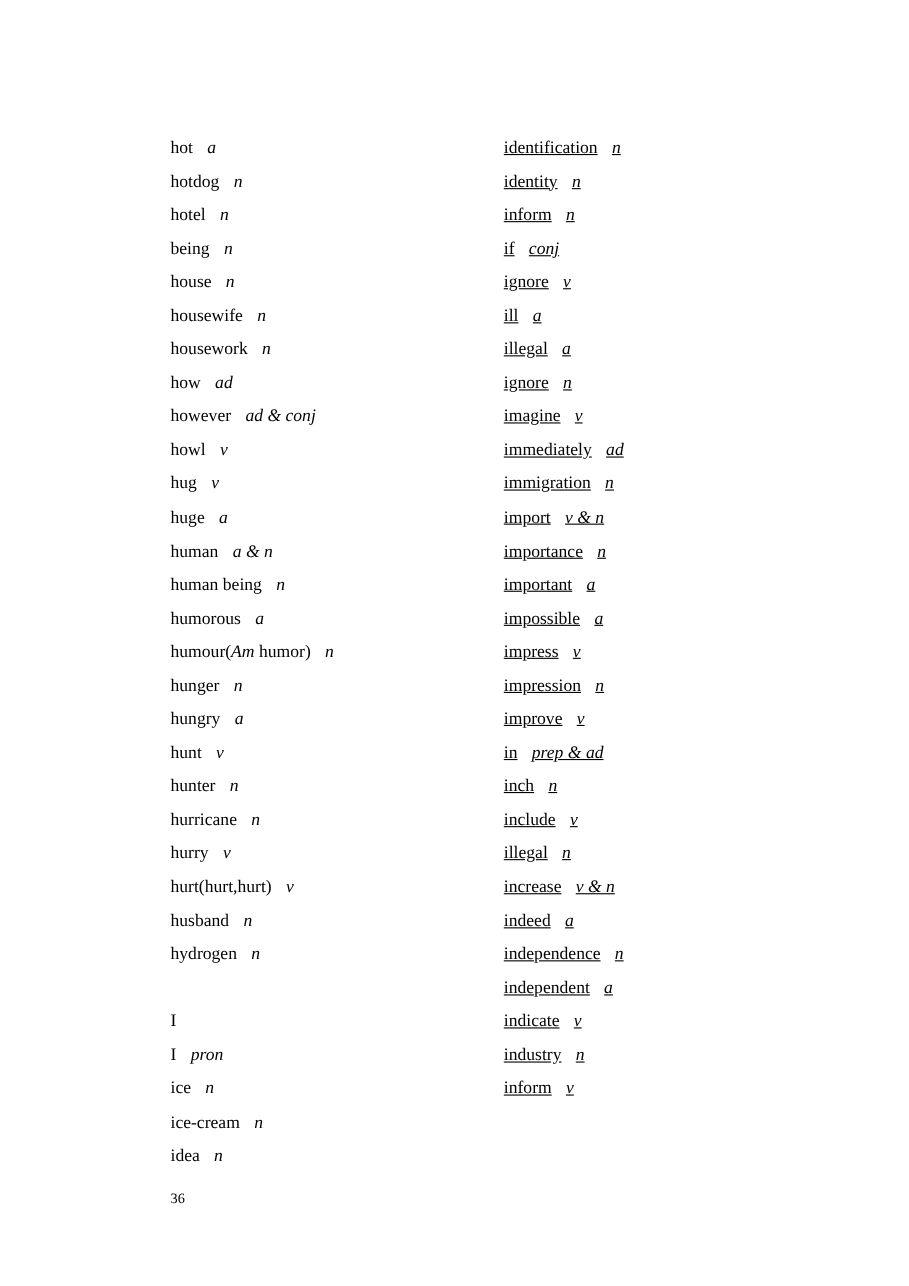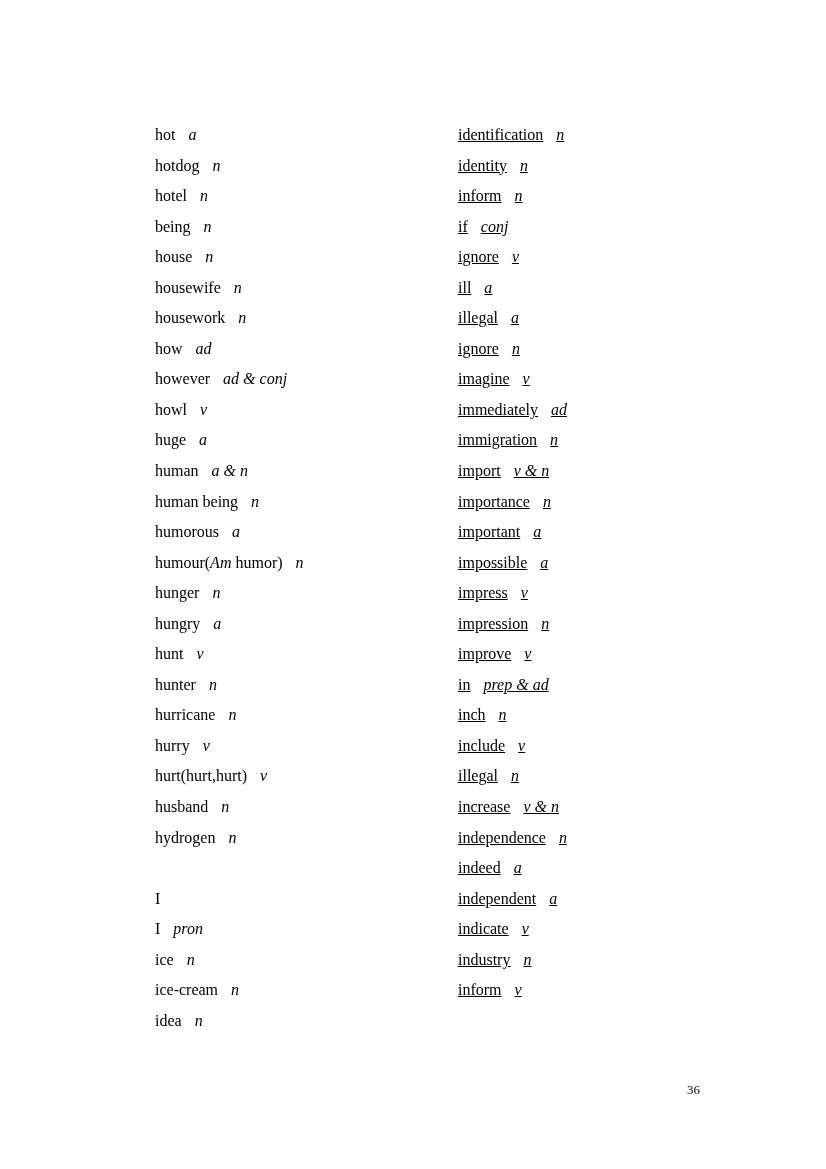--- a/index.html
+++ b/index.html
@@ -36,40 +36,41 @@
   .word-ital { font-style: italic; }
   .pos {
     font-style: italic;
     margin-left: 13px;
   }
   .footer {
     position: absolute;
     left: 155px;
     width: 545px;
     top: 1082px;
-    text-align: right;
+    text-align: left;
     font-size: 13px;
     line-height: 16px;
   }
 </style>
 </head>
 <body>
 
 <div class="doc-page">
   <div class="col col-left" id="col-left">
       <div class="entry-row"><span class="word">hot</span><span class="pos">a</span></div>
       <div class="entry-row"><span class="word">hotdog</span><span class="pos">n</span></div>
       <div class="entry-row"><span class="word">hotel</span><span class="pos">n</span></div>
       <div class="entry-row"><span class="word">being</span><span class="pos">n</span></div>
       <div class="entry-row"><span class="word">house</span><span class="pos">n</span></div>
       <div class="entry-row"><span class="word">housewife</span><span class="pos">n</span></div>
       <div class="entry-row"><span class="word">housework</span><span class="pos">n</span></div>
       <div class="entry-row"><span class="word">how</span><span class="pos">ad</span></div>
       <div class="entry-row"><span class="word">however</span><span class="pos">ad &amp; conj</span></div>
       <div class="entry-row"><span class="word">howl</span><span class="pos">v</span></div>
+      <div class="entry-row"><span class="word">hug</span><span class="pos">v</span></div>
       <div class="entry-row"><span class="word">huge</span><span class="pos">a</span></div>
       <div class="entry-row"><span class="word">human</span><span class="pos">a &amp; n</span></div>
       <div class="entry-row"><span class="word">human being</span><span class="pos">n</span></div>
       <div class="entry-row"><span class="word">humorous</span><span class="pos">a</span></div>
       <div class="entry-row"><span class="word">humour(</span><span class="word-ital">Am</span><span class="word"> humor)</span><span class="pos">n</span></div>
       <div class="entry-row"><span class="word">hunger</span><span class="pos">n</span></div>
       <div class="entry-row"><span class="word">hungry</span><span class="pos">a</span></div>
       <div class="entry-row"><span class="word">hunt</span><span class="pos">v</span></div>
       <div class="entry-row"><span class="word">hunter</span><span class="pos">n</span></div>
       <div class="entry-row"><span class="word">hurricane</span><span class="pos">n</span></div>
@@ -101,22 +102,22 @@
       <div class="entry-row"><span class="word">important</span><span class="pos">a</span></div>
       <div class="entry-row"><span class="word">impossible</span><span class="pos">a</span></div>
       <div class="entry-row"><span class="word">impress</span><span class="pos">v</span></div>
       <div class="entry-row"><span class="word">impression</span><span class="pos">n</span></div>
       <div class="entry-row"><span class="word">improve</span><span class="pos">v</span></div>
       <div class="entry-row"><span class="word">in</span><span class="pos">prep &amp; ad</span></div>
       <div class="entry-row"><span class="word">inch</span><span class="pos">n</span></div>
       <div class="entry-row"><span class="word">include</span><span class="pos">v</span></div>
       <div class="entry-row"><span class="word">illegal</span><span class="pos">n</span></div>
       <div class="entry-row"><span class="word">increase</span><span class="pos">v &amp; n</span></div>
+      <div class="entry-row"><span class="word">indeed</span><span class="pos">a</span></div>
       <div class="entry-row"><span class="word">independence</span><span class="pos">n</span></div>
-      <div class="entry-row"><span class="word">indeed</span><span class="pos">a</span></div>
       <div class="entry-row"><span class="word">independent</span><span class="pos">a</span></div>
       <div class="entry-row"><span class="word">indicate</span><span class="pos">v</span></div>
       <div class="entry-row"><span class="word">industry</span><span class="pos">n</span></div>
       <div class="entry-row"><span class="word">inform</span><span class="pos">v</span></div>
     </div>
   <div class="footer">
     <span>36</span>
   </div>
 </div>
 

